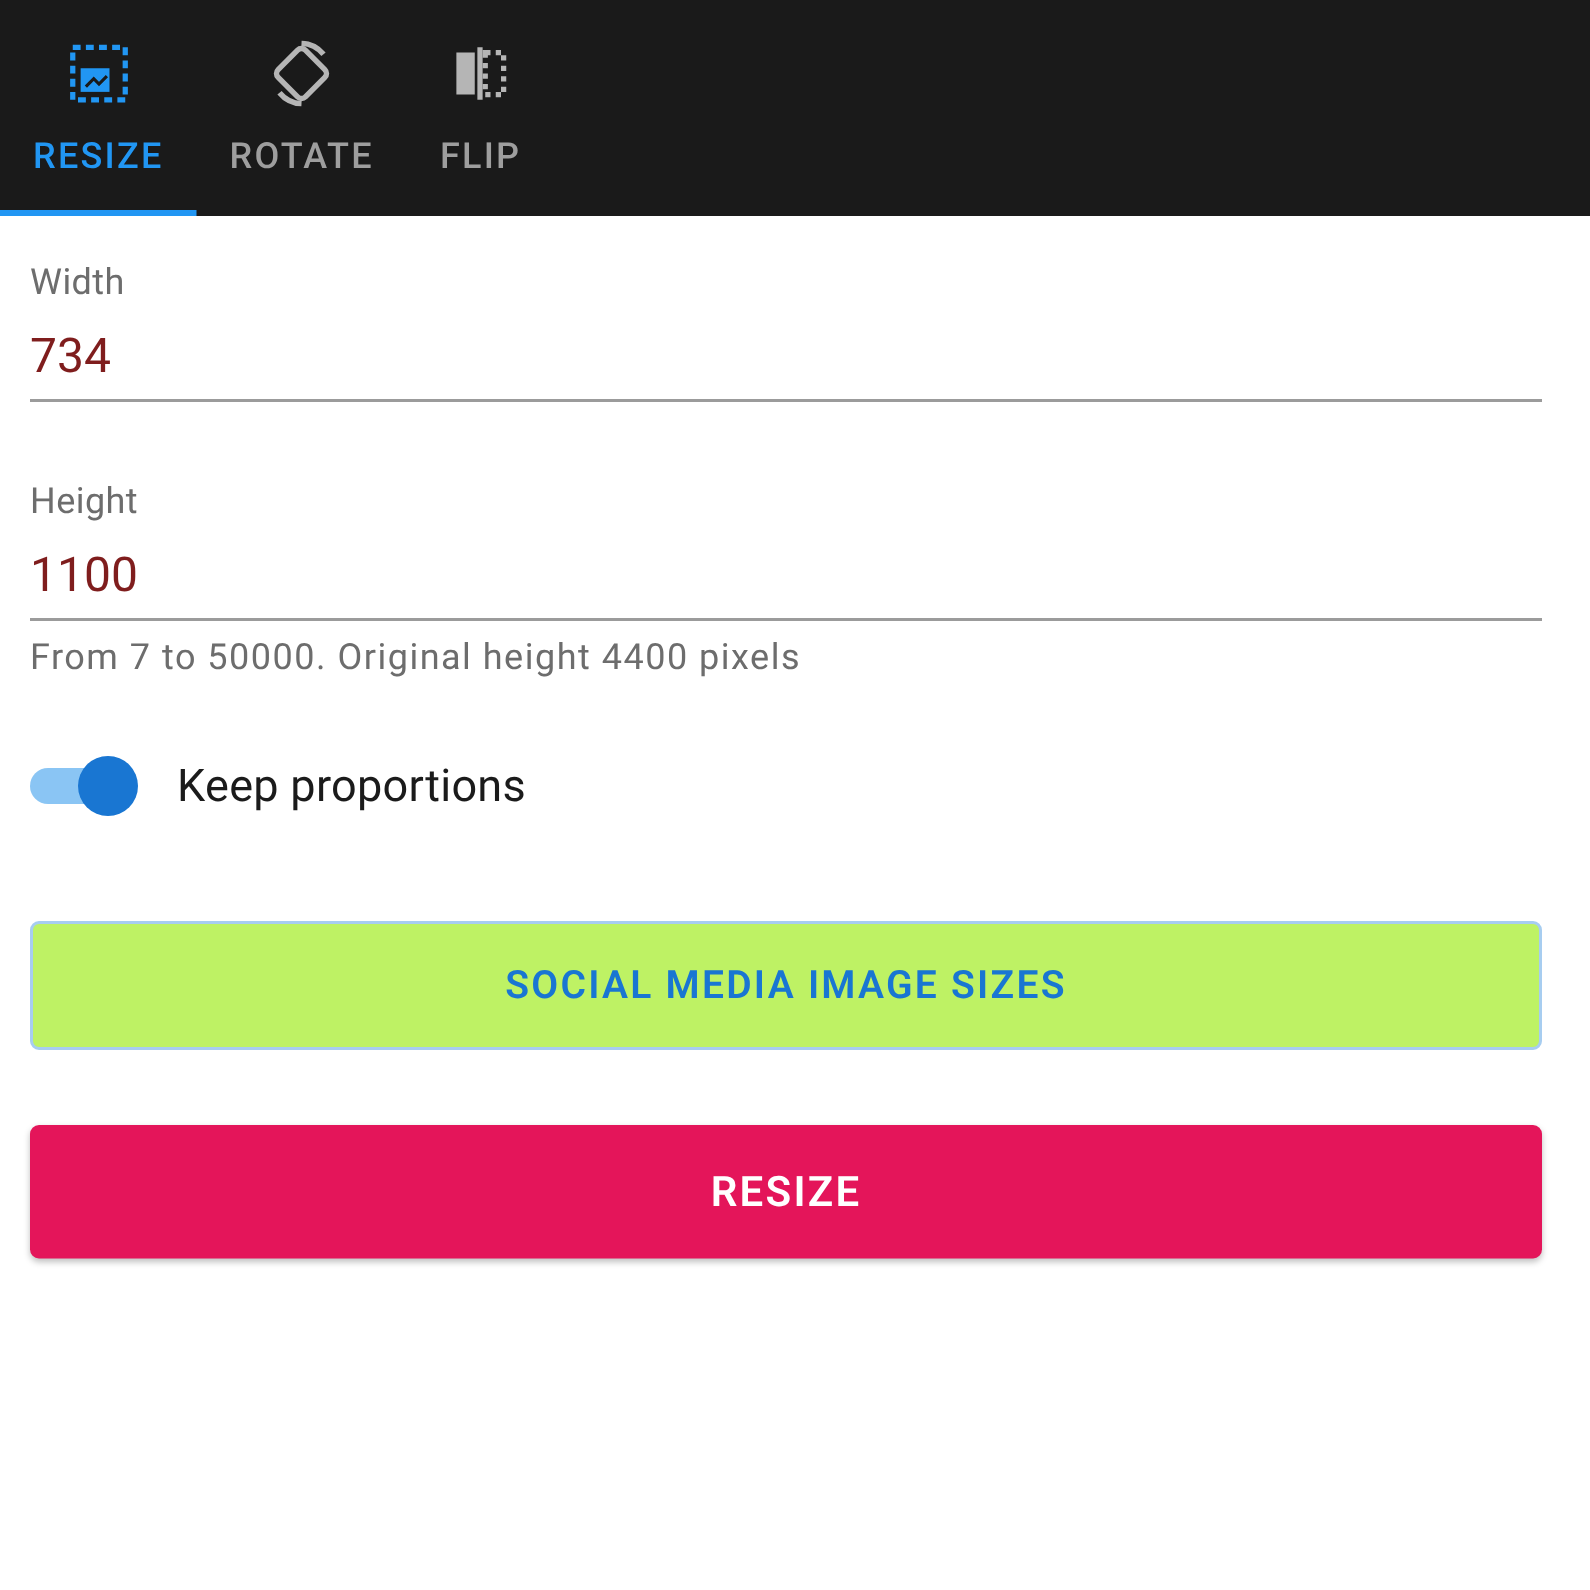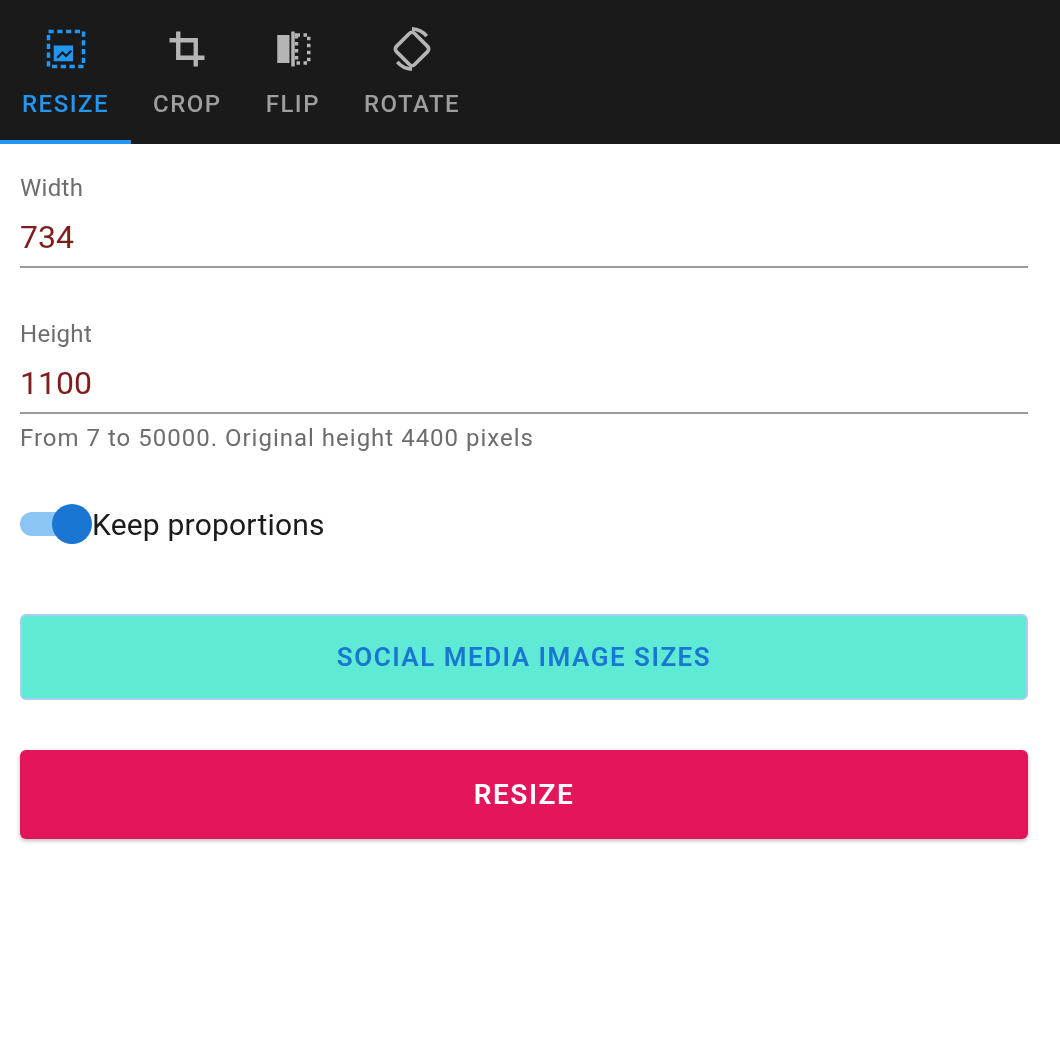--- a/index.html
+++ b/index.html
@@ -66,20 +66,21 @@
 }
 .field-hint {
   color: #6d6d6d;
   font-size: 24px;
   letter-spacing: 1px;
   margin-top: 10px;
 }
 .toggle-row {
   display: flex;
   align-items: center;
+  gap: 26px;
   margin-bottom: 70px;
   margin-top: 20px;
 }
 .toggle {
   width: 72px;
   height: 40px;
   position: relative;
   cursor: pointer;
 }
 .toggle-track {
@@ -101,21 +102,21 @@
   border-radius: 50%;
 }
 .toggle-label {
   font-size: 30px;
   color: #1b1b1b;
   letter-spacing: 0.2px;
 }
 .outline-btn {
   width: 100%;
   border: 2px solid #a7cdf0;
-  background: #5eead4;
+  background: #bef264;
   color: #1976d2;
   font-size: 26px;
   font-weight: 600;
   letter-spacing: 1.5px;
   padding: 26px 0;
   border-radius: 6px;
   cursor: pointer;
   margin-bottom: 50px;
   font-family: inherit;
 }
@@ -159,47 +160,38 @@
       <svg width="42" height="42" viewBox="0 0 24 24" fill="none">
         <rect x="2" y="2" width="20" height="20" stroke="#2196f3" stroke-width="2" stroke-dasharray="3 2" fill="none"></rect>
         <rect x="5" y="10" width="11" height="9" fill="#2196f3"></rect>
         <path d="M7 17 L10 14 L12 16 L15 13" stroke="#1a1a1a" stroke-width="1.2" fill="none"></path>
       </svg>
     </span>
     <span>RESIZE</span>
   </div>
   <div class="tab">
     <span class="icon-wrap">
-      <svg width="42" height="42" viewBox="0 0 24 24" fill="none" stroke="#b5b5b5" stroke-width="2.5">
-        <path d="M7 2 L7 17 L22 17"></path>
-        <path d="M2 7 L17 7 L17 22"></path>
+      <svg width="44" height="44" viewBox="0 0 24 24" fill="none" stroke="#b5b5b5" stroke-width="2">
+        <rect x="5" y="5" width="14" height="14" rx="2" transform="rotate(45 12 12)"></rect>
+        <path d="M12 1 A11 11 0 0 1 20 5"></path>
+        <path d="M12 23 A11 11 0 0 1 4 19"></path>
       </svg>
     </span>
-    <span>CROP</span>
+    <span>ROTATE</span>
   </div>
   <div class="tab">
     <span class="icon-wrap">
       <svg width="42" height="42" viewBox="0 0 24 24" fill="none">
         <rect x="3" y="4" width="7" height="16" fill="#b5b5b5"></rect>
         <rect x="14" y="4" width="7" height="16" stroke="#b5b5b5" stroke-width="2" stroke-dasharray="2 2" fill="none"></rect>
         <line x1="12" y1="2" x2="12" y2="22" stroke="#b5b5b5" stroke-width="2"></line>
       </svg>
     </span>
     <span>FLIP</span>
   </div>
-  <div class="tab">
-    <span class="icon-wrap">
-      <svg width="44" height="44" viewBox="0 0 24 24" fill="none" stroke="#b5b5b5" stroke-width="2">
-        <rect x="5" y="5" width="14" height="14" rx="2" transform="rotate(45 12 12)"></rect>
-        <path d="M12 1 A11 11 0 0 1 20 5"></path>
-        <path d="M12 23 A11 11 0 0 1 4 19"></path>
-      </svg>
-    </span>
-    <span>ROTATE</span>
-  </div>
 </div>
 
 <div class="main">
 
   <div class="field-group">
     <div class="field-label">Width</div>
     <input class="field-input" type="text" value="734" style="">
   </div>
 
   <div class="field-group">

